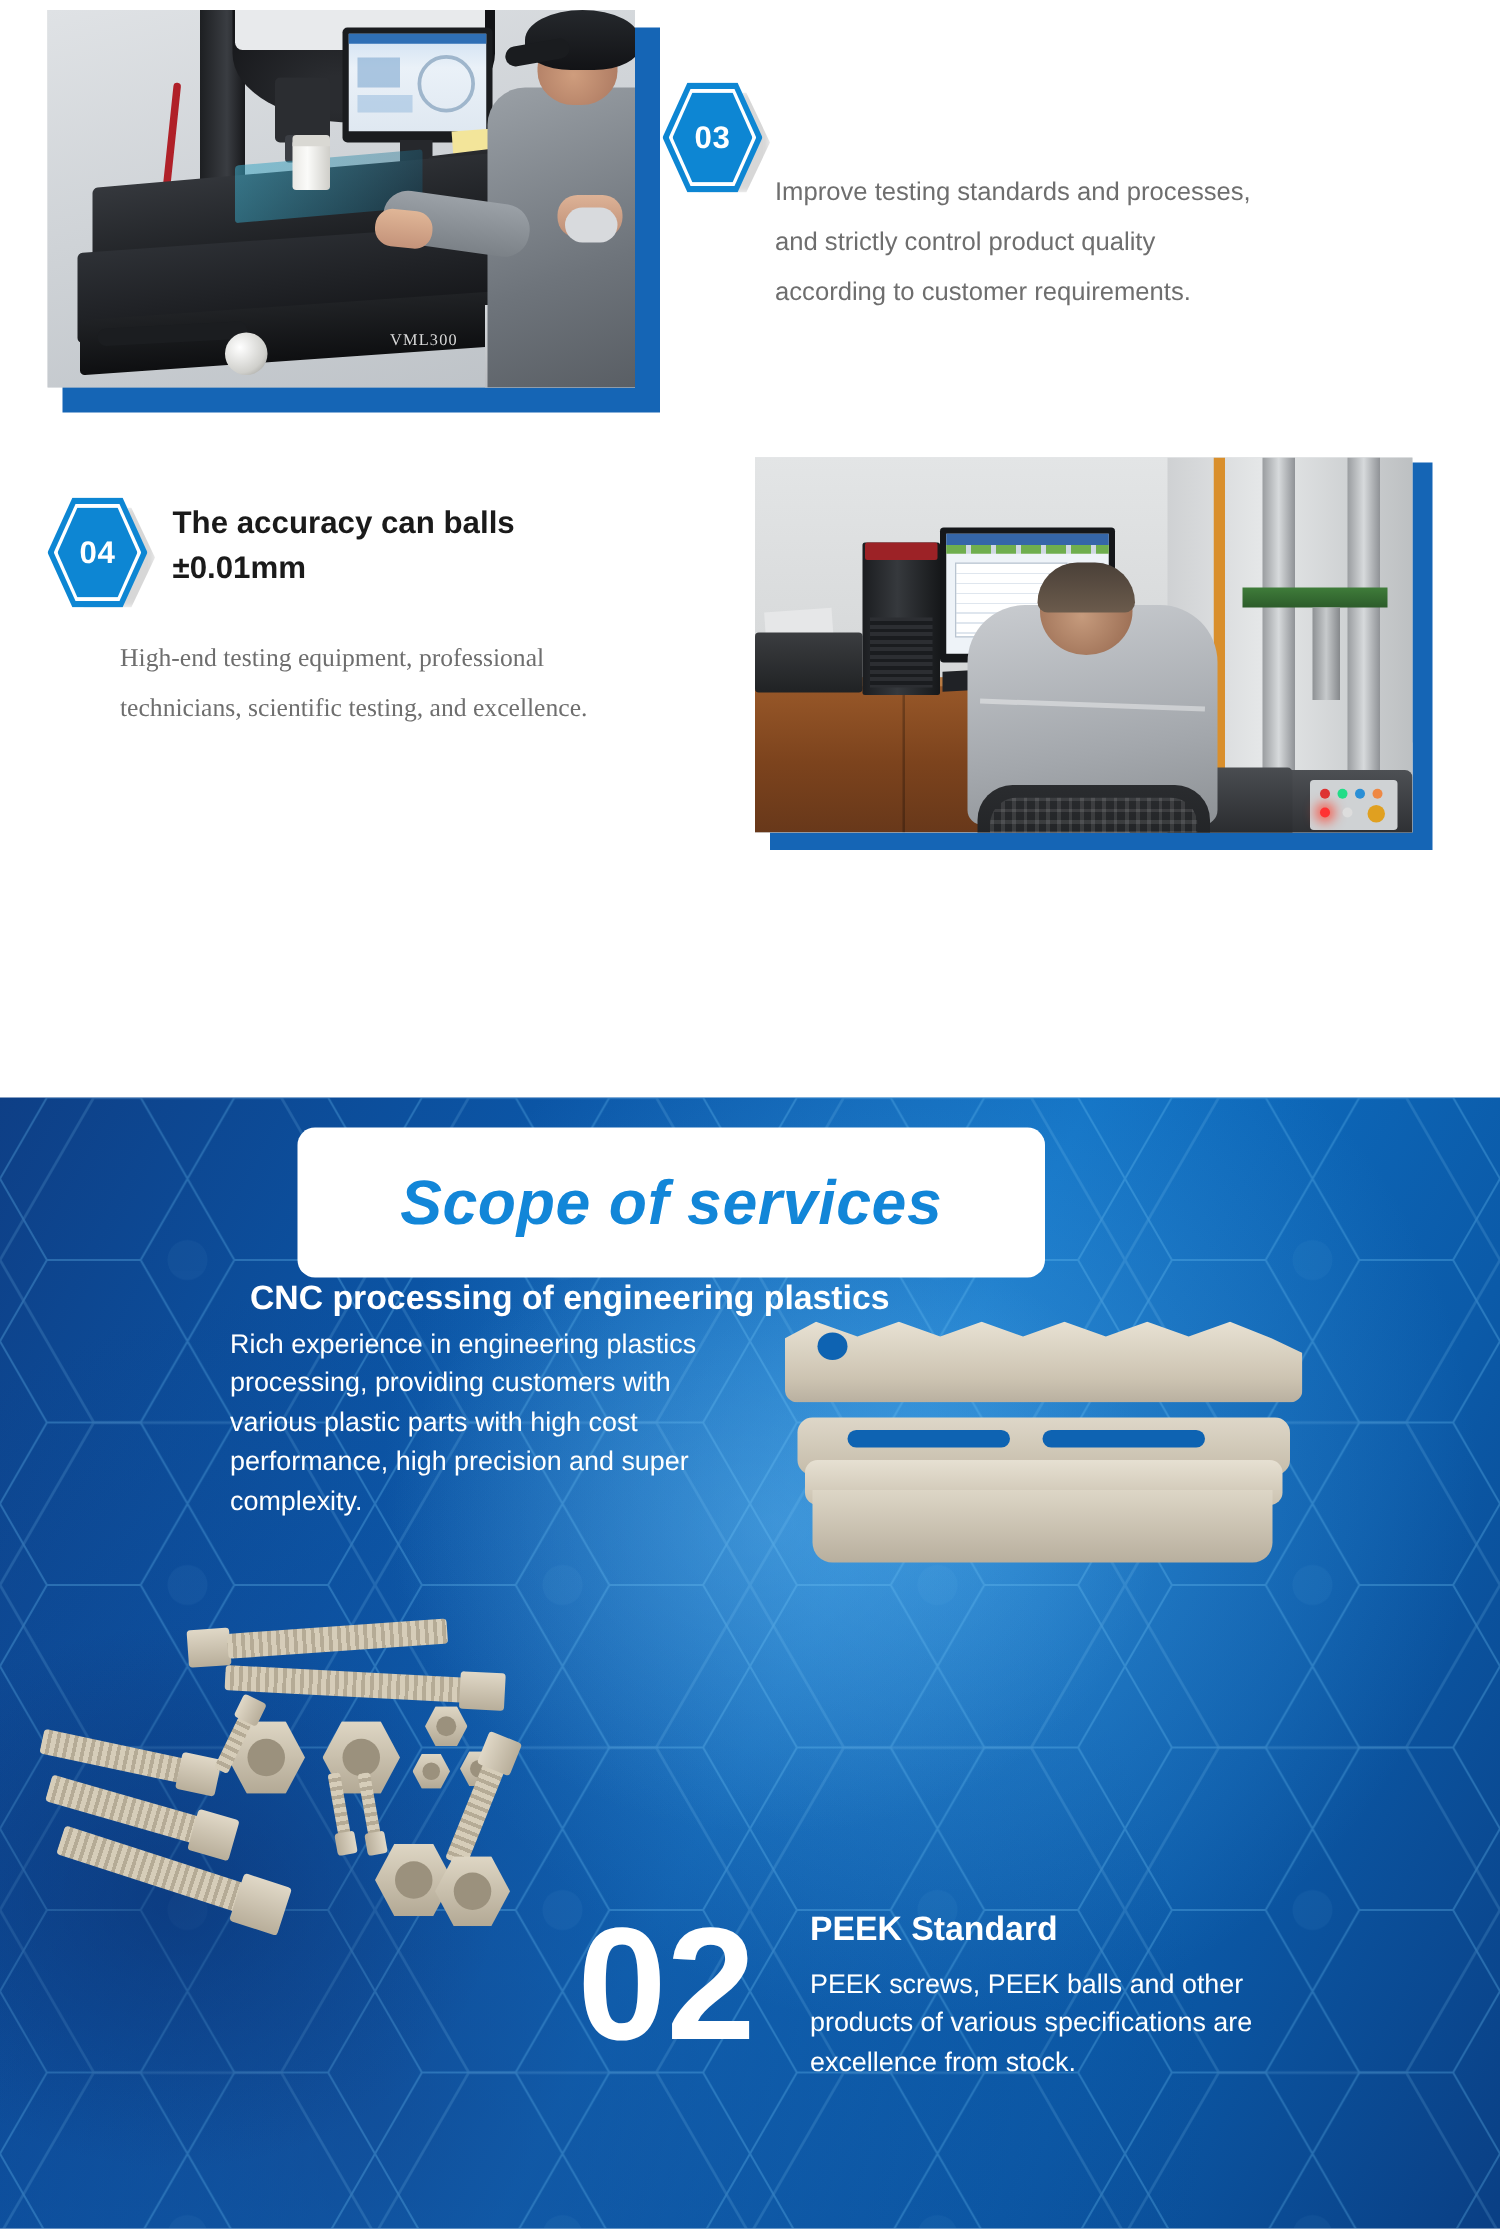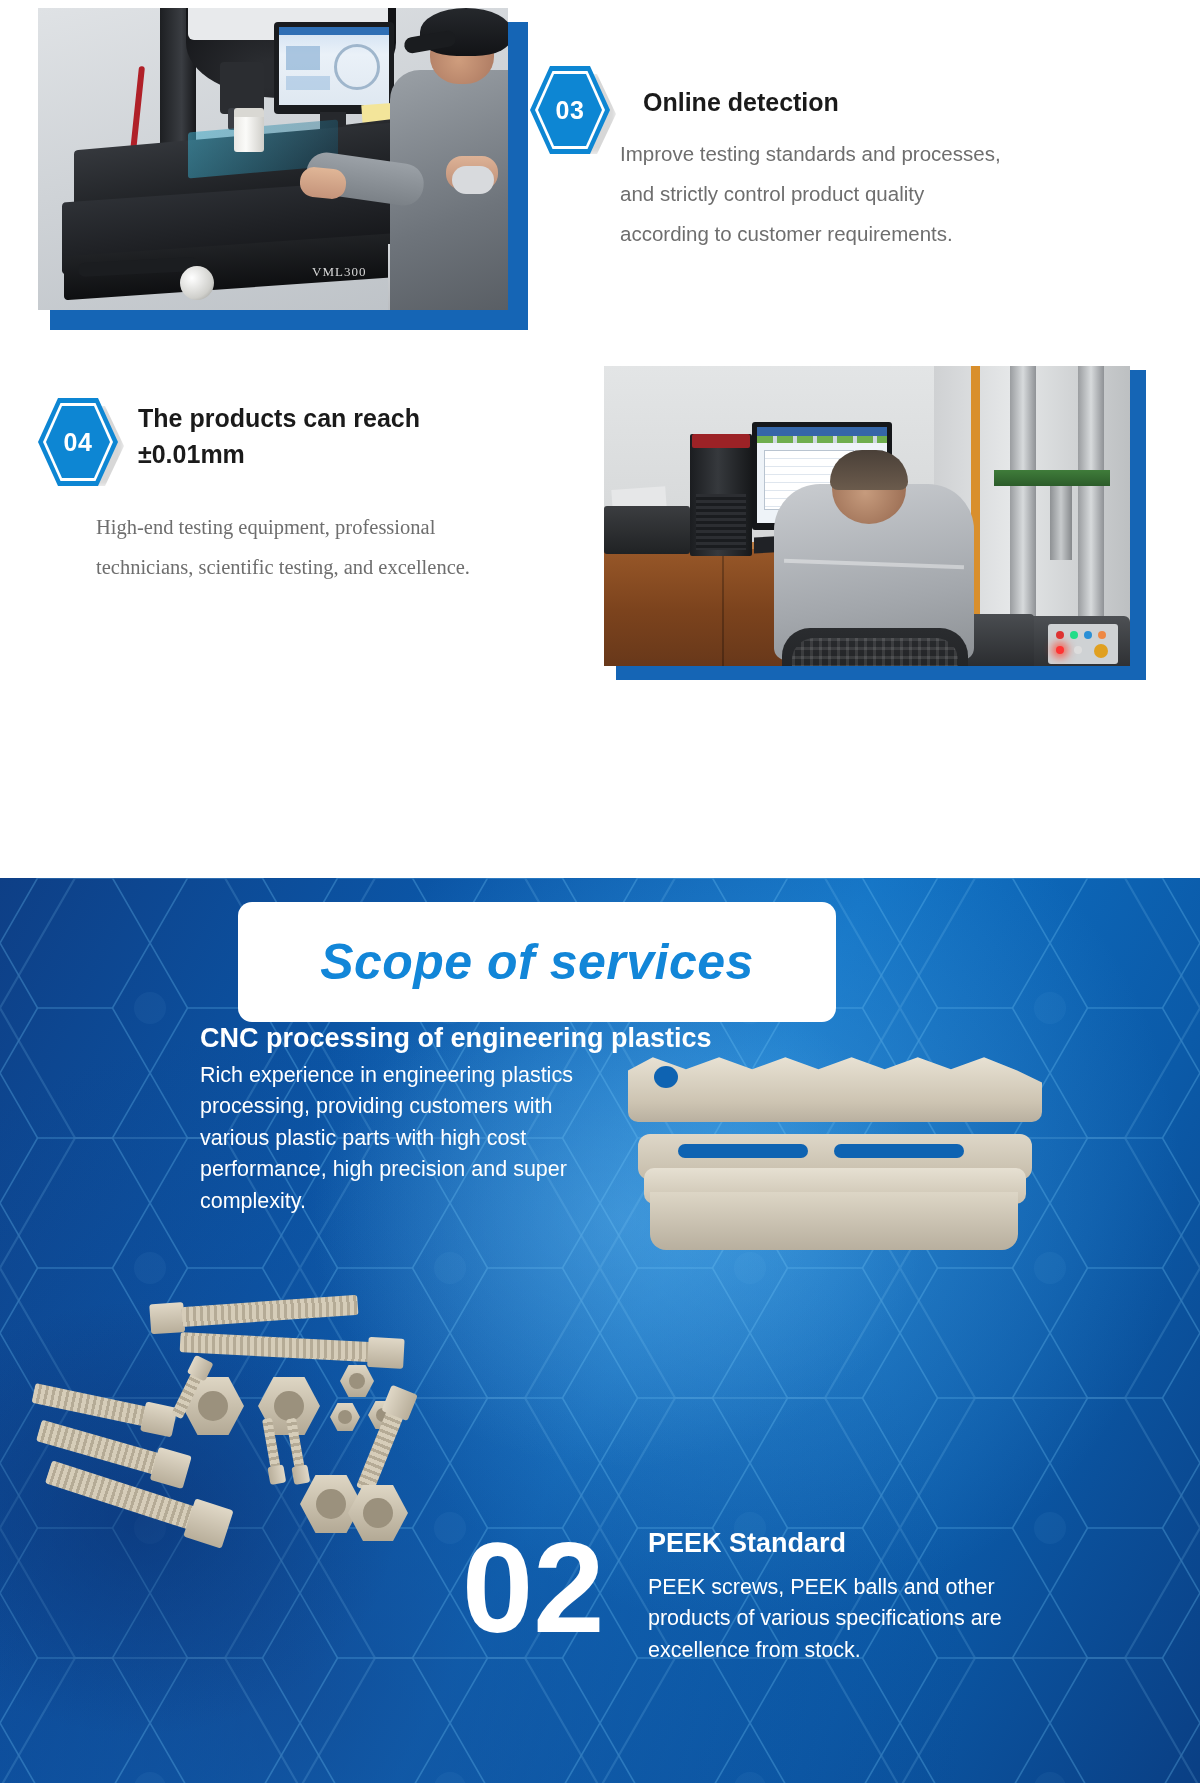--- a/index.html
+++ b/index.html
@@ -260,21 +260,20 @@
       </div>
     </div>
 
     <div class="hexbadge" style="left:530px;top:66px;">
       <div class="shadow"></div>
       <div class="outer"></div>
       <div class="ring"></div>
       <div class="inner"></div>
       <div class="num">03</div>
     </div>
-    <div class="feat-title" style="left:643px;top:84px;width:420px;">Online detection</div>
     <div class="feat-body" style="left:620px;top:134px;width:390px;">Improve testing standards and processes, and strictly control product quality according to customer requirements.</div>
 
     <div class="photo-frame pf2">
       <div class="accent"></div>
       <div class="photo">
         <div class="p2-wall"></div>
         <div class="p2-floor"></div>
         <div class="p2-macframe"></div>
         <div class="p2-macpost1"></div>
         <div class="p2-macpost2"></div>
@@ -316,21 +315,21 @@
       </div>
     </div>
 
     <div class="hexbadge" style="left:38px;top:398px;">
       <div class="shadow"></div>
       <div class="outer"></div>
       <div class="ring"></div>
       <div class="inner"></div>
       <div class="num">04</div>
     </div>
-    <div class="feat-title" style="left:138px;top:400px;width:350px;">The products can reach ±0.01mm</div>
+    <div class="feat-title" style="left:138px;top:400px;width:350px;">The accuracy can balls ±0.01mm</div>
     <div class="feat-body" style="left:96px;top:508px;width:420px;font-family:Liberation Serif, serif;">High-end testing equipment, professional technicians, scientific testing, and excellence.</div>
   </div>
 
   <div class="blue-section">
 
     <svg class="hexpattern" viewBox="0 0 1200 905" preserveAspectRatio="none">
       <defs>
         <pattern id="hexpat" width="150" height="130" patternUnits="userSpaceOnUse">
           <path d="M37.5 0 L112.5 0 L150 65 L112.5 130 L37.5 130 L0 65 Z" fill="none" stroke="#6fc4f5" stroke-width="1.6"></path>
           <path d="M112.5 0 L150 -65 L225 -65" fill="none" stroke="#6fc4f5" stroke-width="1.2"></path>
@@ -344,21 +343,21 @@
       <rect x="0" y="0" width="1200" height="905" fill="url(#hexpat2)"></rect>
     </svg>
     <div class="glow1"></div>
     <div class="glow2"></div>
 
     <div class="title-card">
       <span>Scope of services</span>
     </div>
 
     <div class="b-title" style="left:200px;top:145px;width:760px;">CNC processing of engineering plastics</div>
-    <div class="b-body" style="left:200px;top:182px;width:400px;">Rich experience in engineering plastics processing, providing customers with various plastic parts with high cost performance, high precision and super complexity.</div>
+    <div class="b-body" style="left:184px;top:182px;width:400px;">Rich experience in engineering plastics processing, providing customers with various plastic parts with high cost performance, high precision and super complexity.</div>
 
     <div class="peekpart" style="left:620px;top:170px;">
       <div class="pp-top"></div>
       <div class="pp-mid"></div>
       <div class="pp-slot" style="left:58px;top:96px;width:130px;"></div>
       <div class="pp-slot" style="left:214px;top:96px;width:130px;"></div>
       <div class="pp-notch" style="left:34px;top:18px;"></div>
       <div class="pp-mid2"></div>
       <div class="pp-bot"></div>
     </div>

